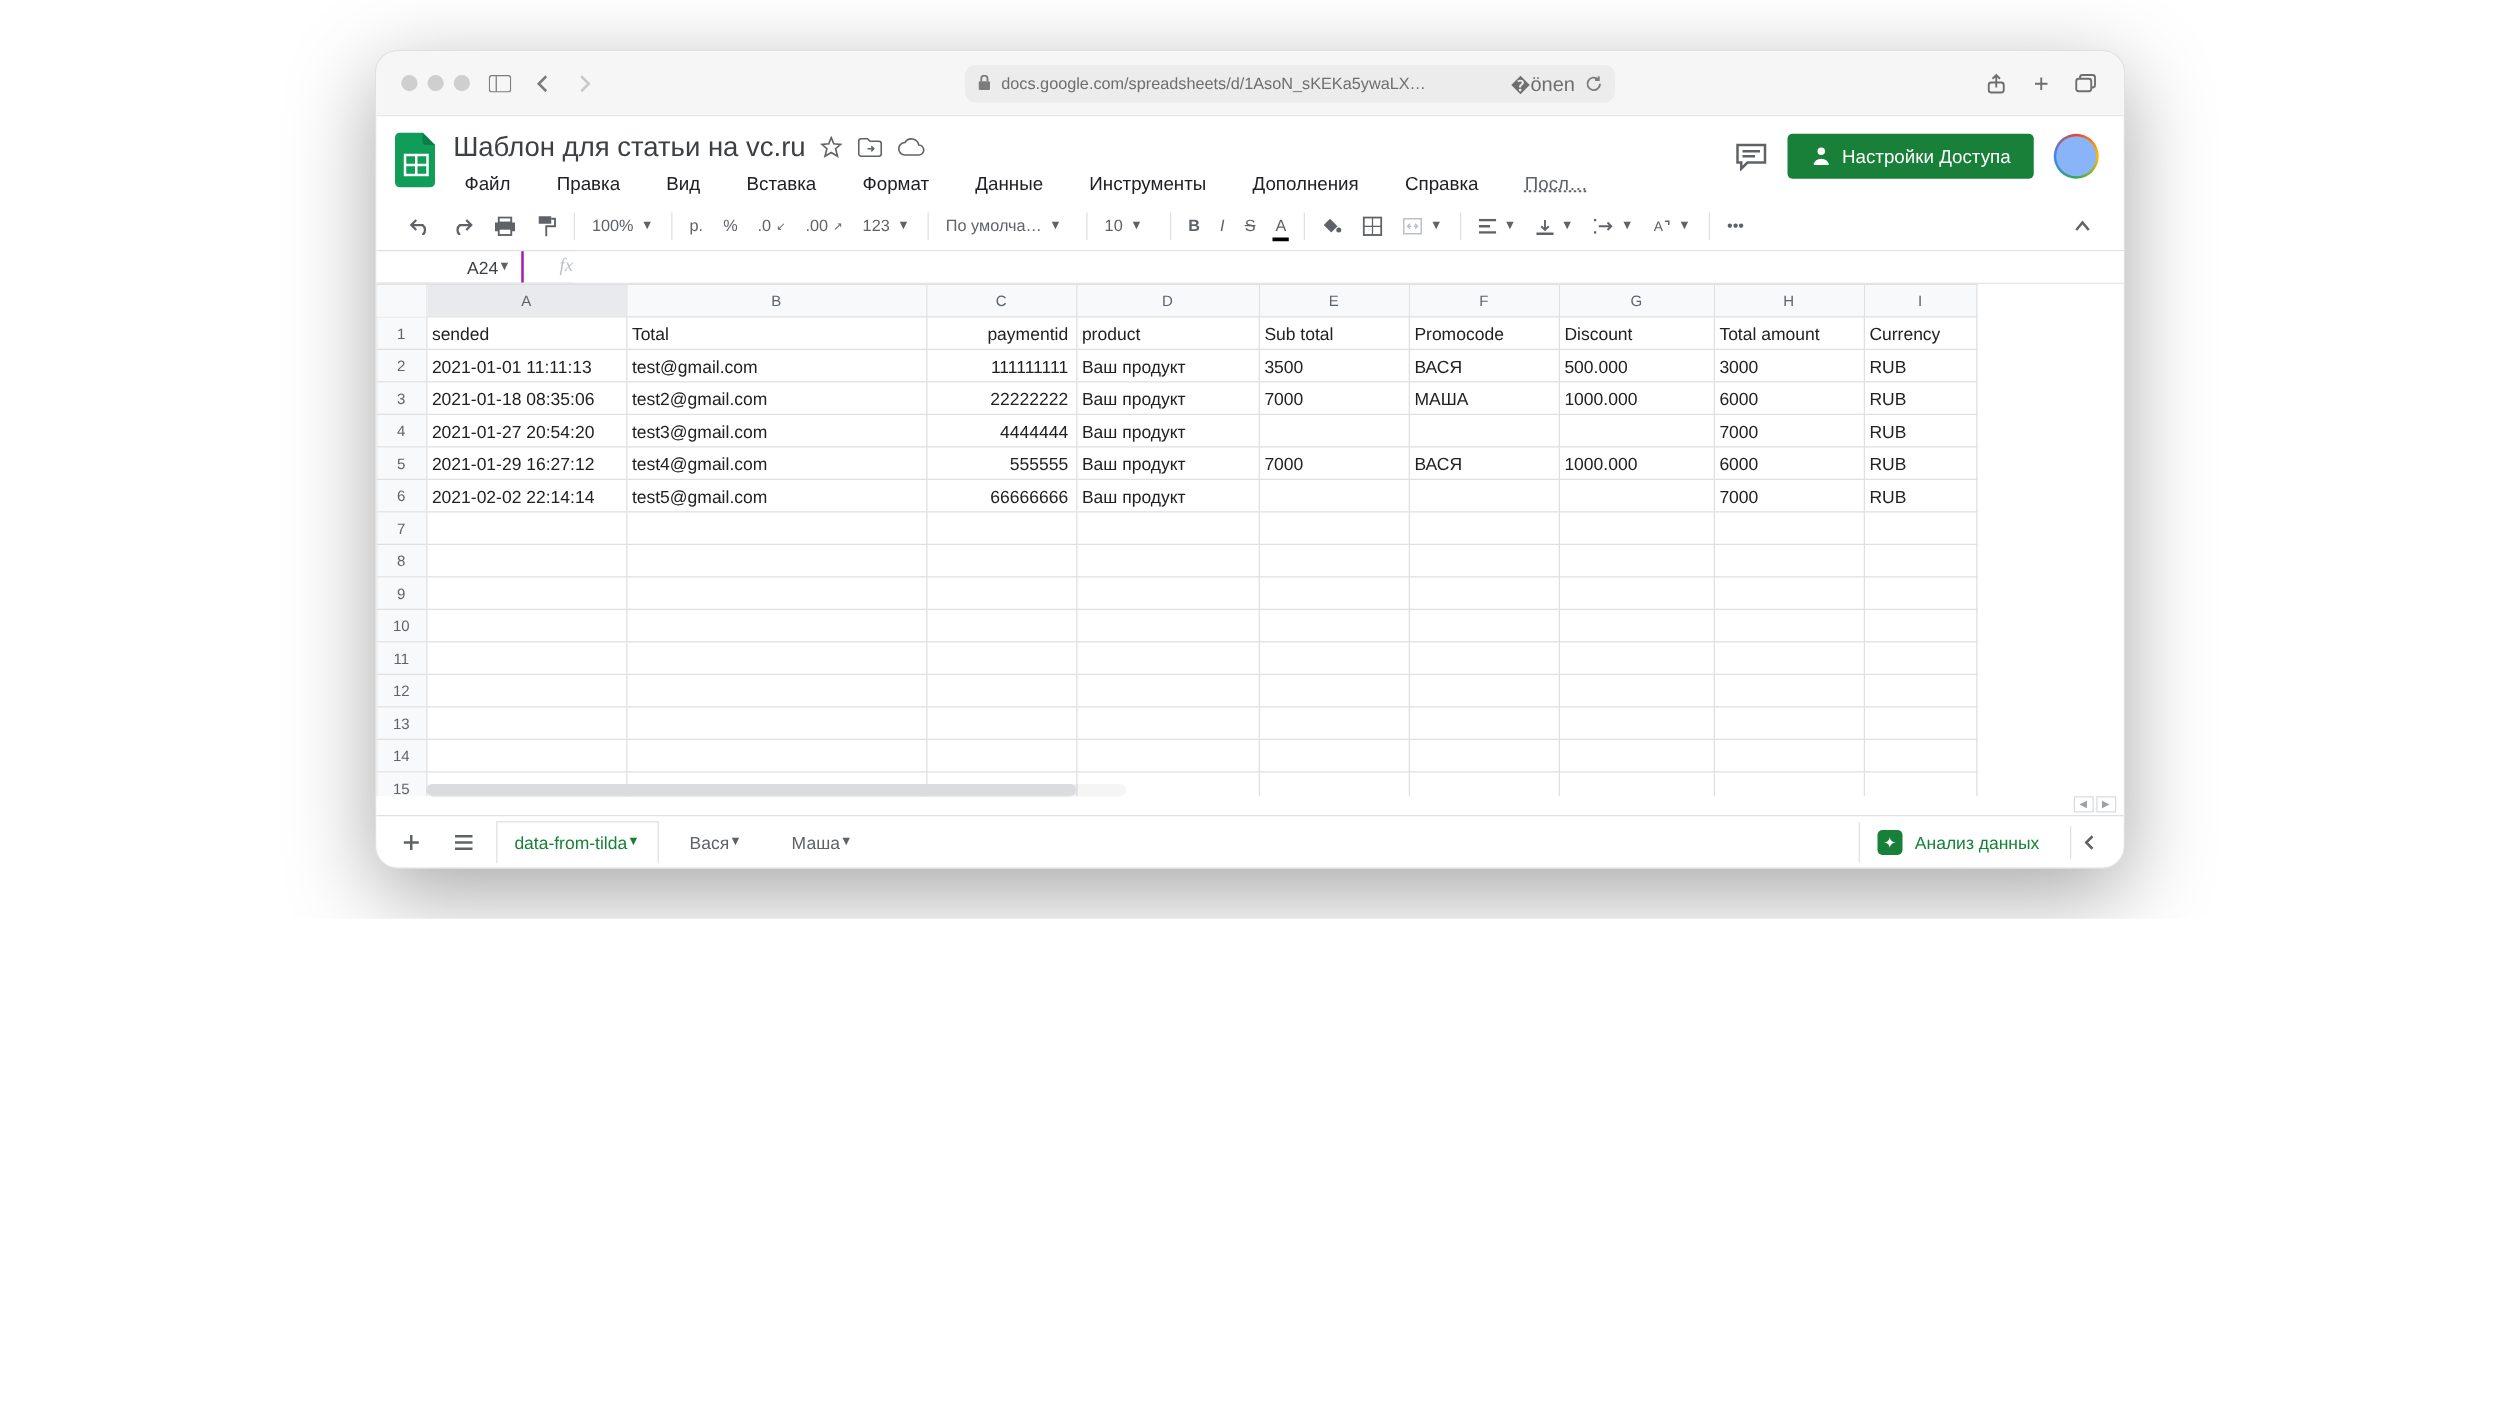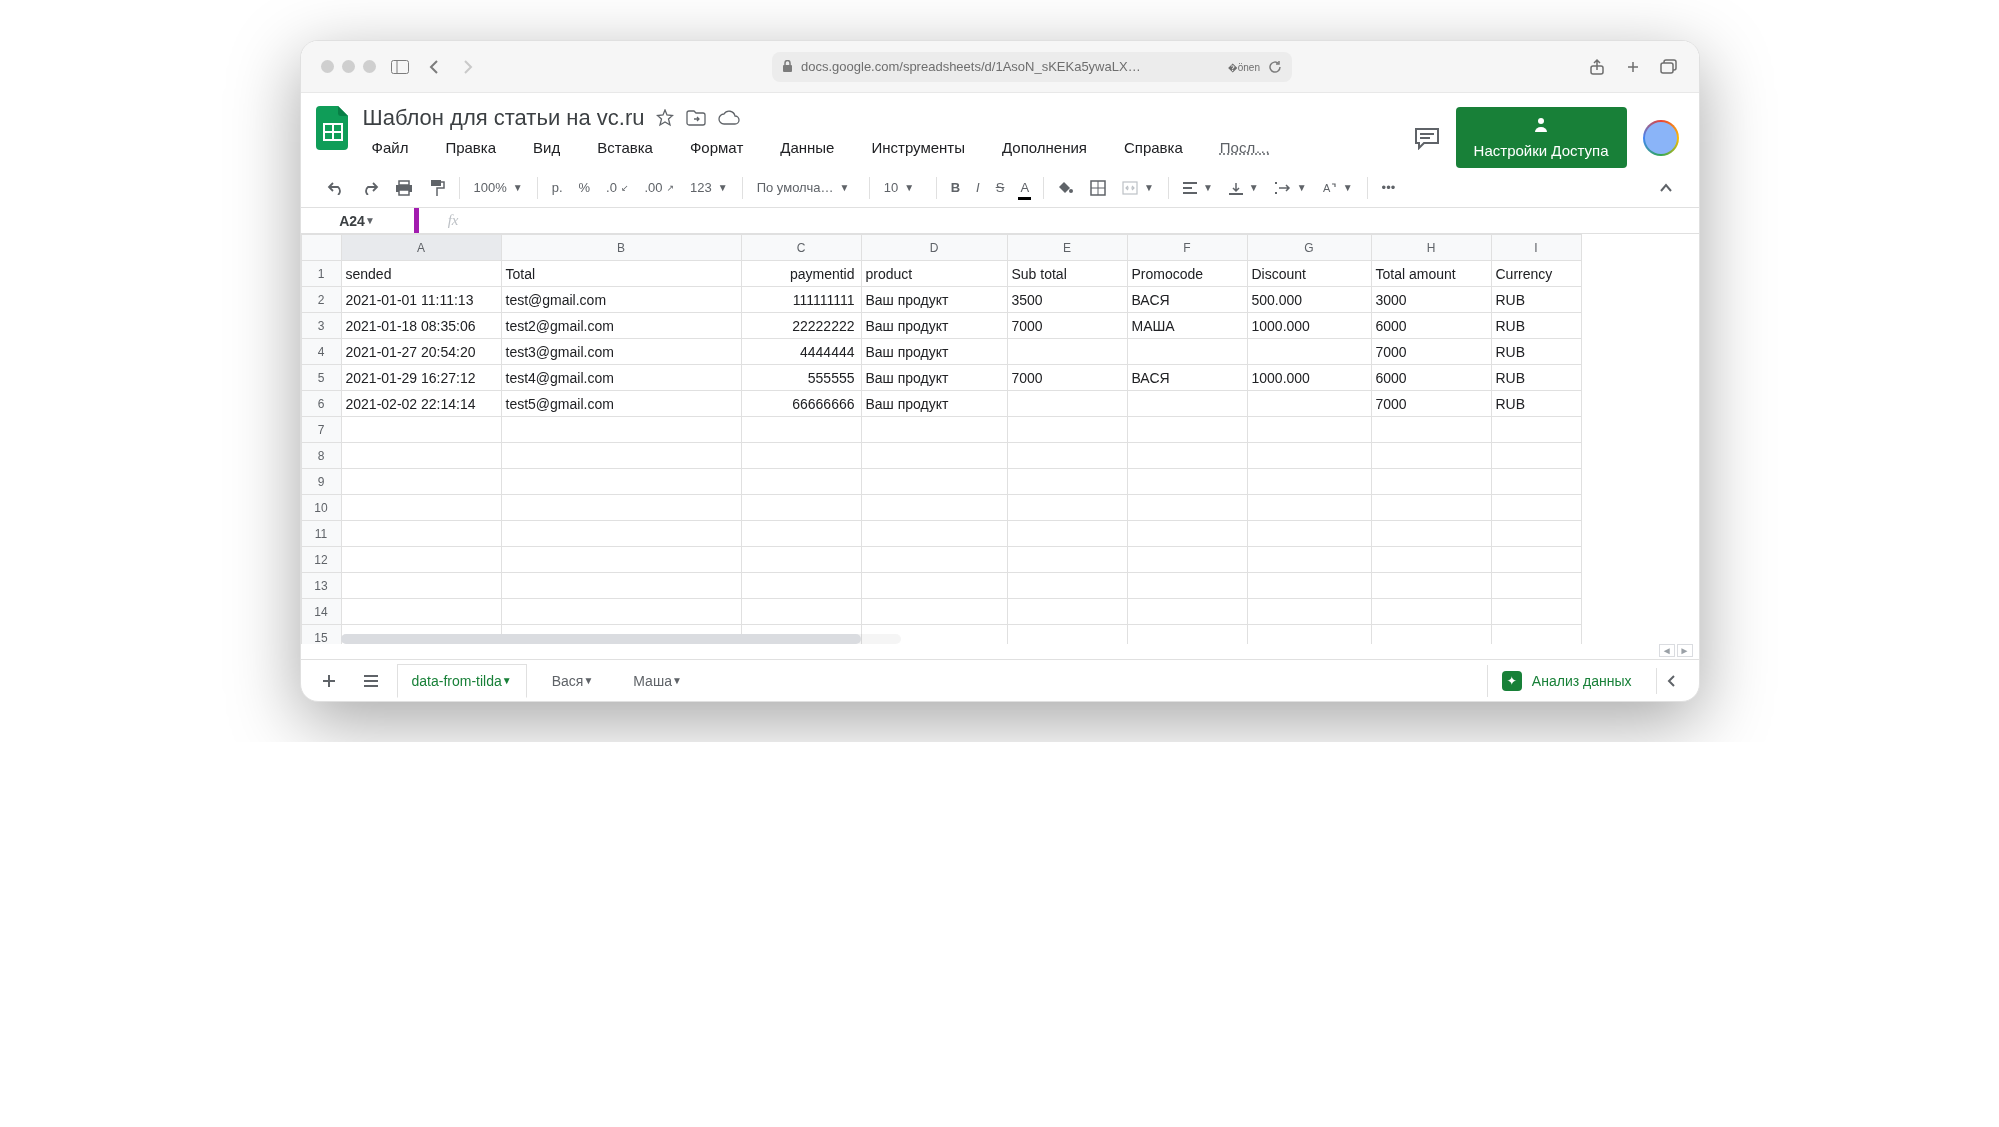--- a/index.html
+++ b/index.html
@@ -67,21 +67,21 @@
   .doc-title { font-size: 22px; color:#3c4043; font-weight: 400; }
   .title-icons { display:flex; gap:12px; color:#5f6368; align-items:center;}
   .menu-row { display:flex; gap: 19px; height: 28px; align-items:center; font-size:15px; color:#202124;}
   .menu-item { padding: 4px 9px; cursor:pointer; border-radius:4px; }
   .menu-item.last { color:#5f6368; text-decoration:underline dotted; }
   .header-right { display:flex; align-items:center; gap:16px; padding-top: 4px;}
   .comment-btn { color:#5f6368; cursor:pointer; }
   .share-btn {
     background:#188038; color:#fff; border-radius:4px;
     padding: 9px 18px; font-size:15px; font-weight:500;
-    display:flex; align-items:center; gap:8px; cursor:pointer;flex-direction:column;
+    display:flex; align-items:center; gap:8px; cursor:pointer;
   }
   .avatar {
     width:36px; height:36px; border-radius:50%;
     background: conic-gradient(#ea4335,#fbbc04,#34a853,#4285f4,#ea4335);
     padding:2px;
   }
   .avatar::after{content:""; display:block; width:100%; height:100%; border-radius:50%; background:#8ab4f8;}
 
   
   .toolbar {
@@ -99,22 +99,22 @@
   .text-color-btn { position:relative; }
   .text-color-btn::after{content:""; position:absolute; bottom:-1px; left:4px; right:4px; height:3px; background:#000;}
 
   
   .fx-row {
     display:flex; align-items:center; height:26px;
     border-bottom: 1px solid #e0e0e0;
   }
   .namebox {
     width: 118px; padding: 0 8px; font-size:14px; color:#3c4043;
-    border-right: 5px solid #a21caf; height:100%;
-    display:flex; align-items:center; justify-content:center;font-weight:bold;
+    border-right: 2px solid #a21caf; height:100%;
+    display:flex; align-items:center; justify-content:flex-end;
   }
   .namebox .caret{font-size:10px; color:#5f6368;}
   .fx-label { width:40px; text-align:right; font-style:italic; color:#bdc1c6; font-size:15px; font-family: 'Times New Roman', serif;}
   .fx-input { flex:1; height:100%; border:none; outline:none; padding:0 6px; font-size:13px;}
 
   
   .grid-area { display:flex; height: 410px; overflow:hidden; position:relative;}
   .grid-table { border-collapse: collapse; table-layout:fixed; font-size:14px; }
   .grid-table th, .grid-table td {
     border: 1px solid #e0e0e0;
@@ -209,21 +209,21 @@
     </div>
 
     <div class="urlbar">
       <span>
         <svg width="11" height="13" viewBox="0 0 11 13">
             <rect x="1" y="5" width="9" height="7" rx="1" fill="#7c7c7c"></rect>
             <path d="M3 5 V3 a2.5 2.5 0 0 1 5 0 V5" fill="none" stroke="#7c7c7c" stroke-width="1.5"></path>
           </svg>
       </span>
       <span class="url-text">docs.google.com/spreadsheets/d/1AsoN_sKEKa5ywaLX…</span>
-      <span style="font-size:10px;margin-left:12px;">�önen</span>
+      <span style="font-size:16px;margin-left:12px;">�önen</span>
       <span>
         <svg width="14" height="14" viewBox="0 0 14 14">
             <path d="M12 7a5 5 0 1 1-1.5-3.5" fill="none" stroke="#7c7c7c" stroke-width="1.5"></path>
             <path d="M11 1 L11 4 L8 4" fill="none" stroke="#7c7c7c" stroke-width="1.5"></path>
           </svg>
       </span>
     </div>
 
     <div class="chrome-right">
       <span class="chrome-btn">

